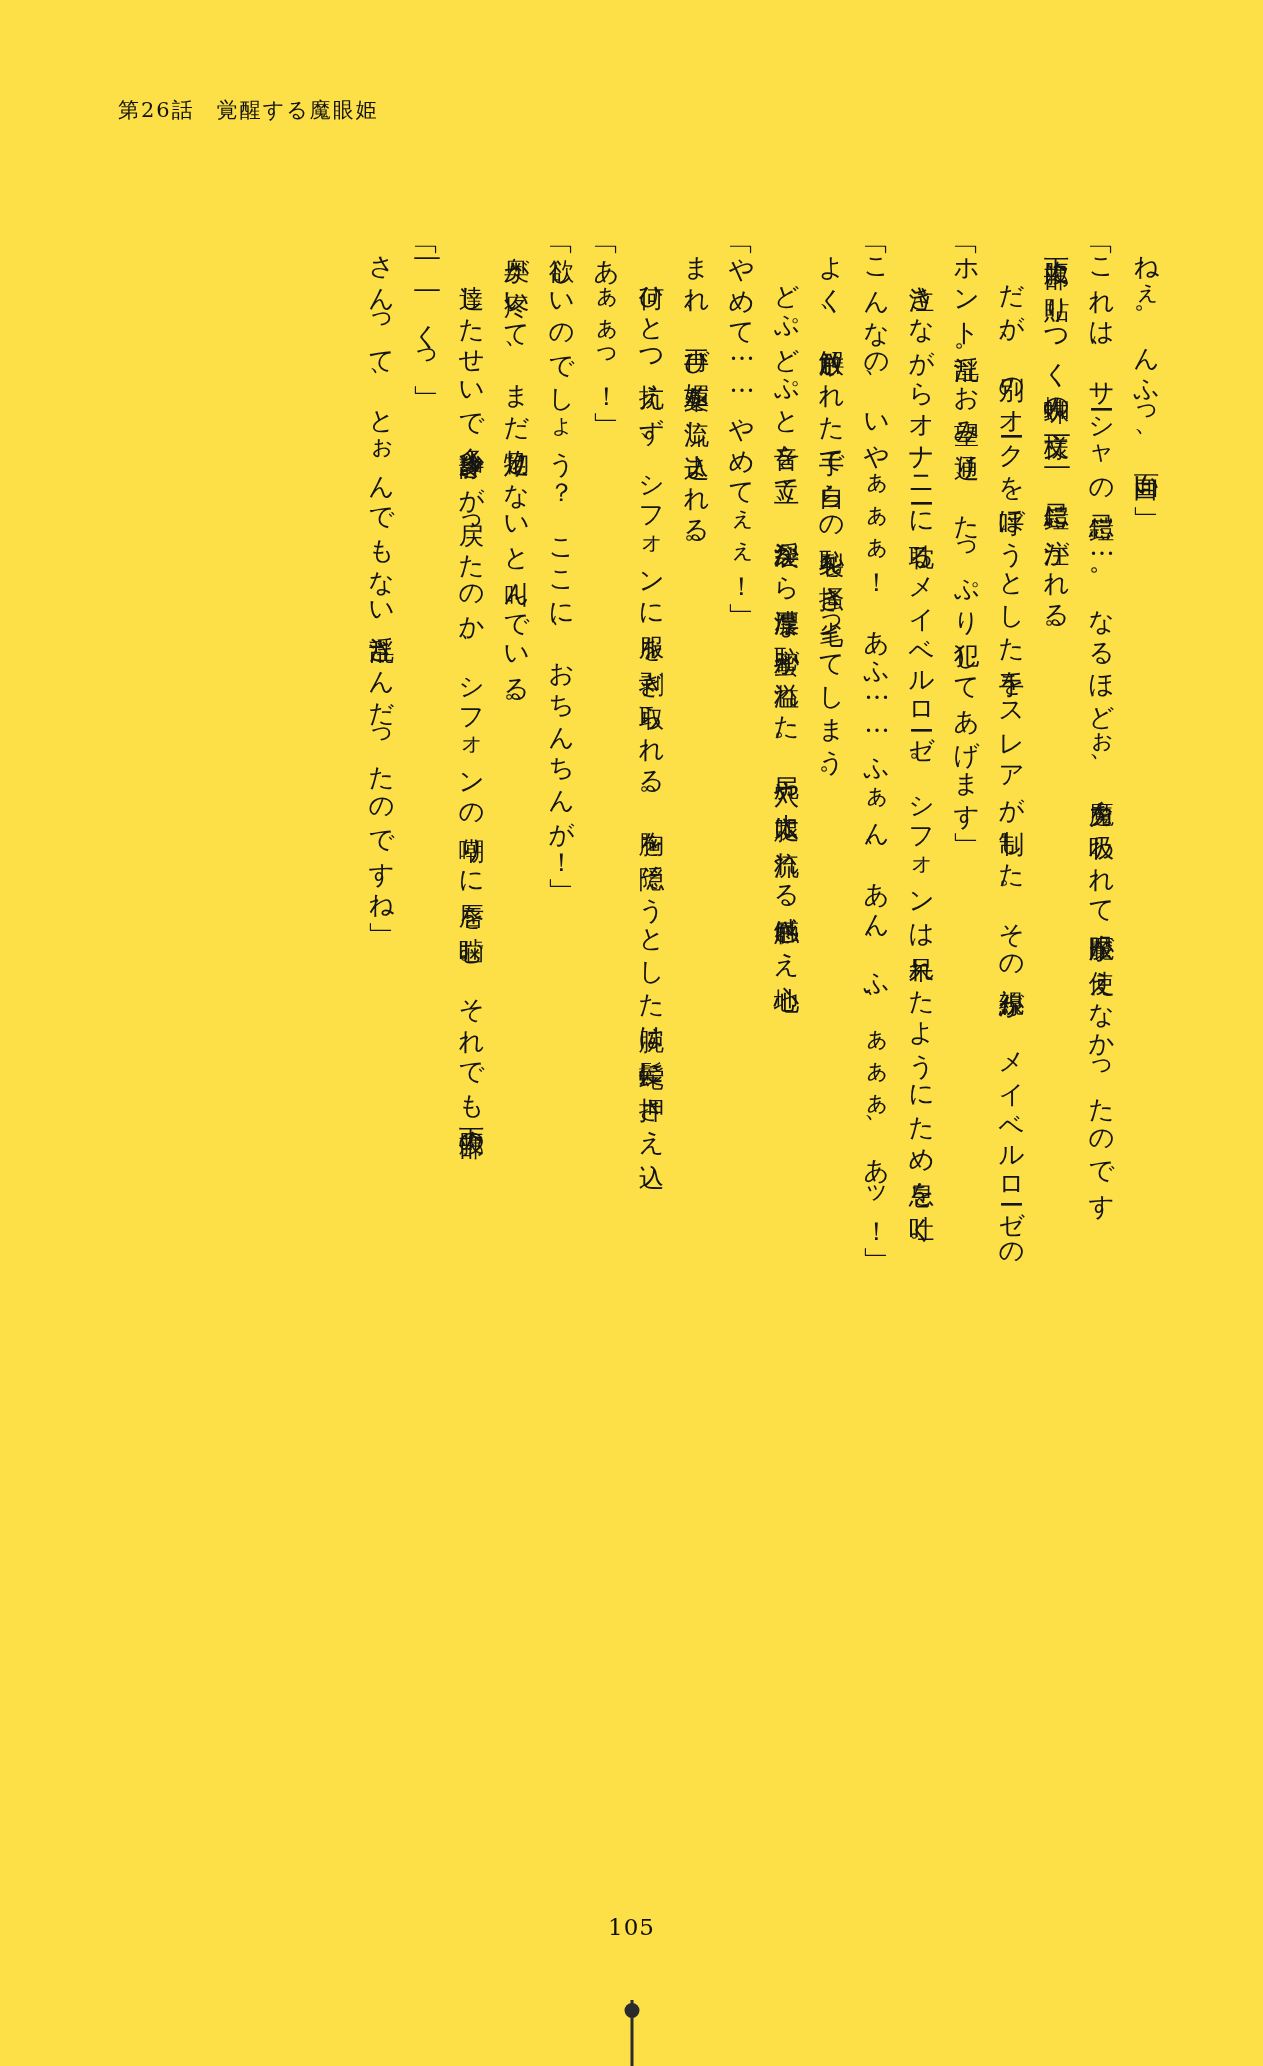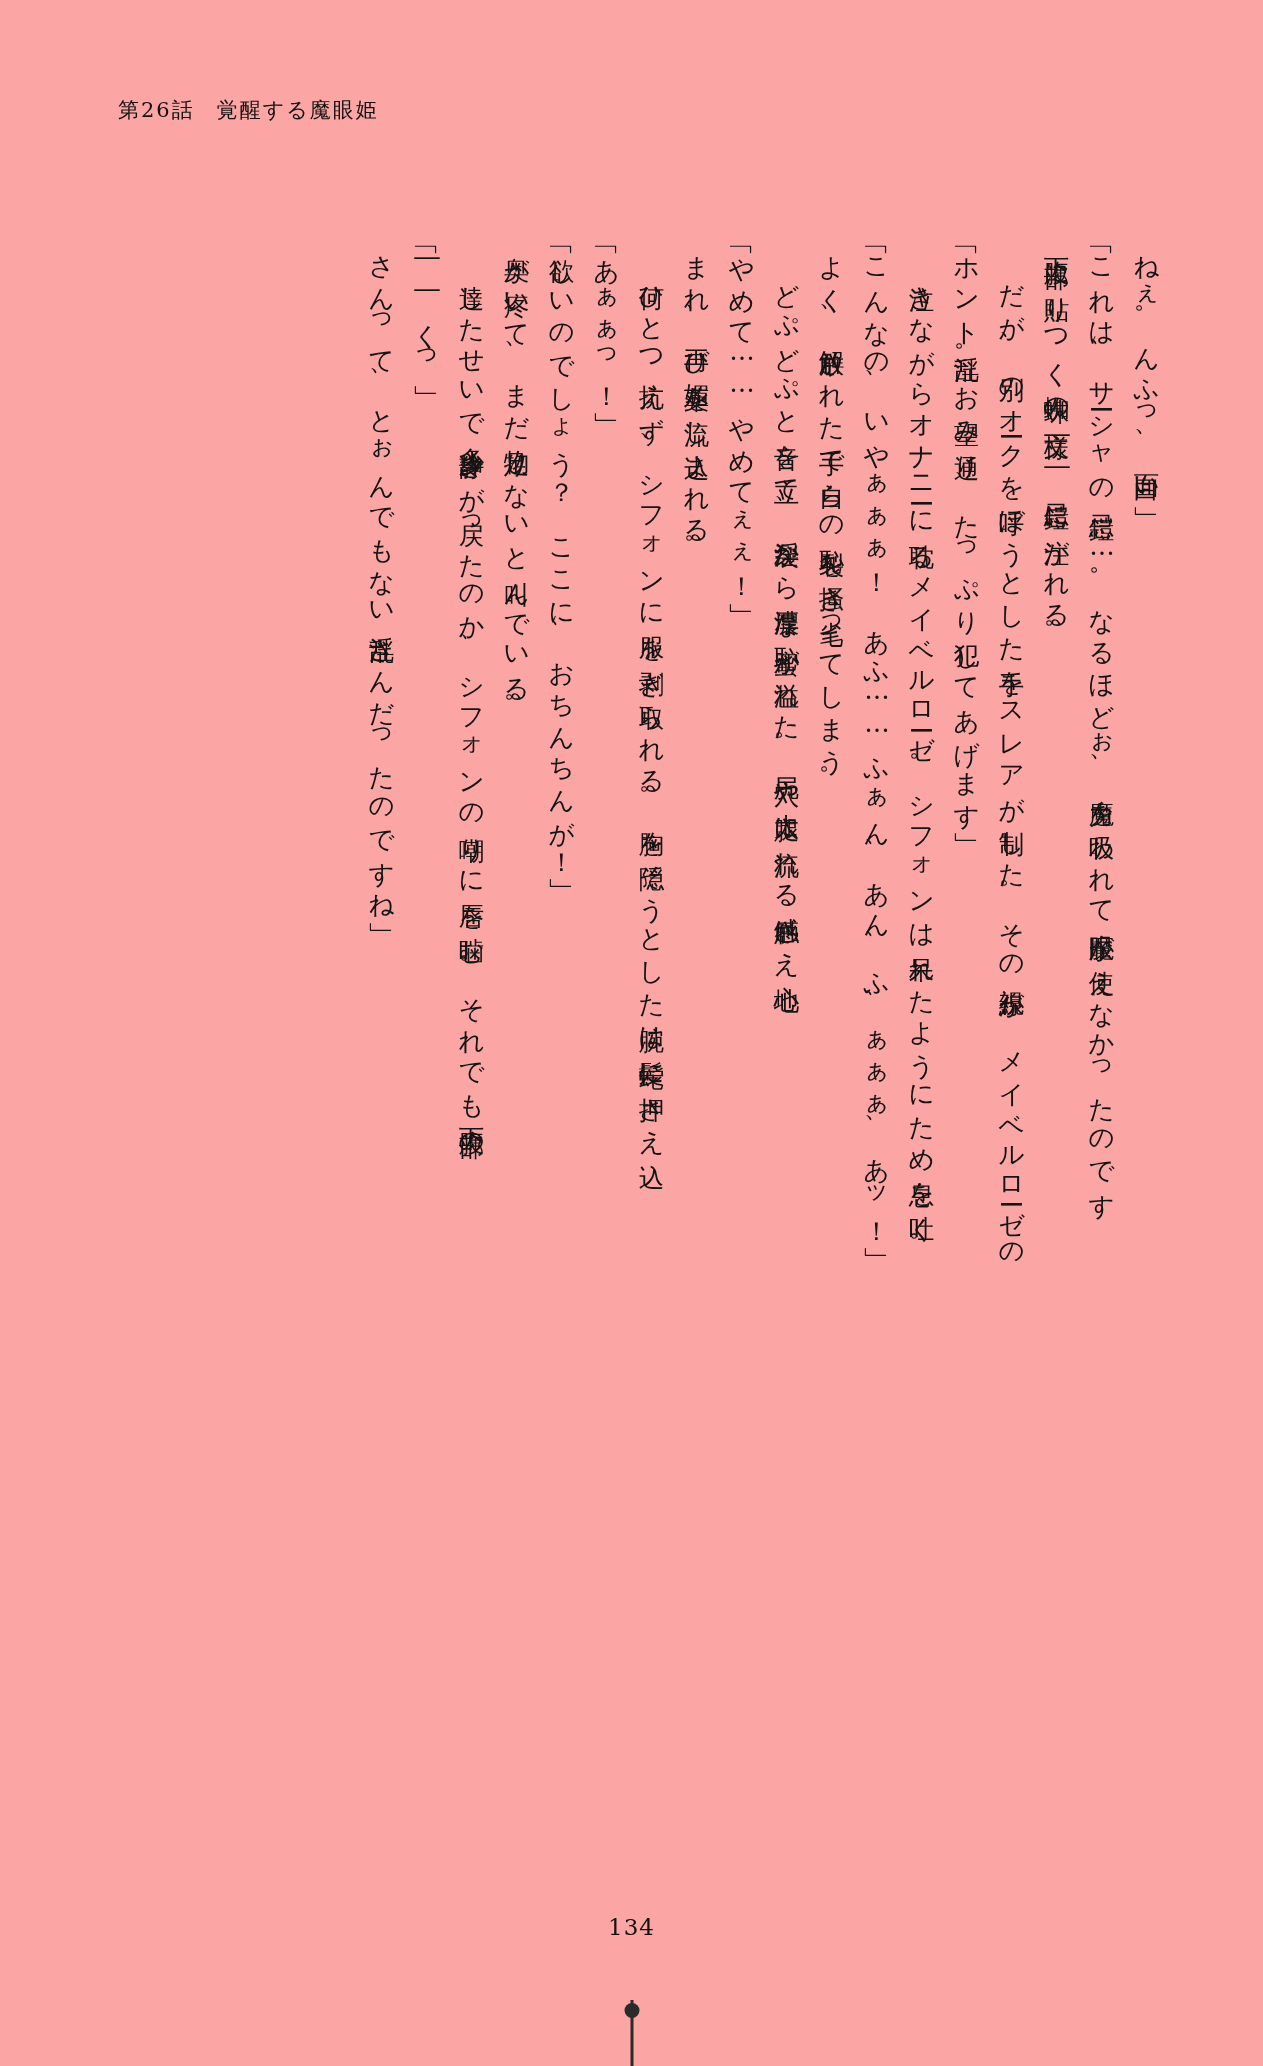--- a/index.html
+++ b/index.html
@@ -11,21 +11,21 @@
     width: 1263px;
     height: 2066px;
     position: relative;
     font-family: "Liberation Serif", "DejaVu Serif", serif;
     color: #1a1a1a;
     overflow: hidden;
   }
   .page {
     position: absolute;
     inset: 0;
-    background: #fca5a5;
+    background: #fde047;
   }
   
   .running-head {
     position: absolute;
     top: 96px;
     left: 118px;
     font-size: 21px;
     letter-spacing: 2px;
     color: #111;
     white-space: nowrap;
@@ -117,17 +117,17 @@
     <div class="col">よく、解放された手で自らの恥裂を掻き毟ってしまう。</div>
     <div class="col">「こんなの、いやぁぁぁ！　あふ……ふぁん、あん、ふ、ぁぁぁ、あッ！」</div>
     <div class="col">　泣きながらオナニーに耽るメイベルローゼ。シフォンは呆れたようにため息を吐く。</div>
     <div class="col">「ホント淫乱。お望み通り、たっぷり犯してあげます」</div>
     <div class="col">　だが、別のオークを呼ぼうとした手をスレアが制した。その視線が、メイベルローゼの</div>
     <div class="col">下腹部に貼りつく蜘蛛の文様――忌鎧に注がれる。</div>
     <div class="col">「これは、サーシャの忌鎧……。なるほどぉ、魔力を吸われて魔眼が使えなかったのです</div>
     <div class="col">ねぇ。んふっ、面白い」</div>
   </div>
 
-  <div class="page-number">134</div>
+  <div class="page-number">105</div>
   <div class="spine-dot"></div>
   <div class="spine-mark"></div>
 
 </div>
 
 </body></html>

